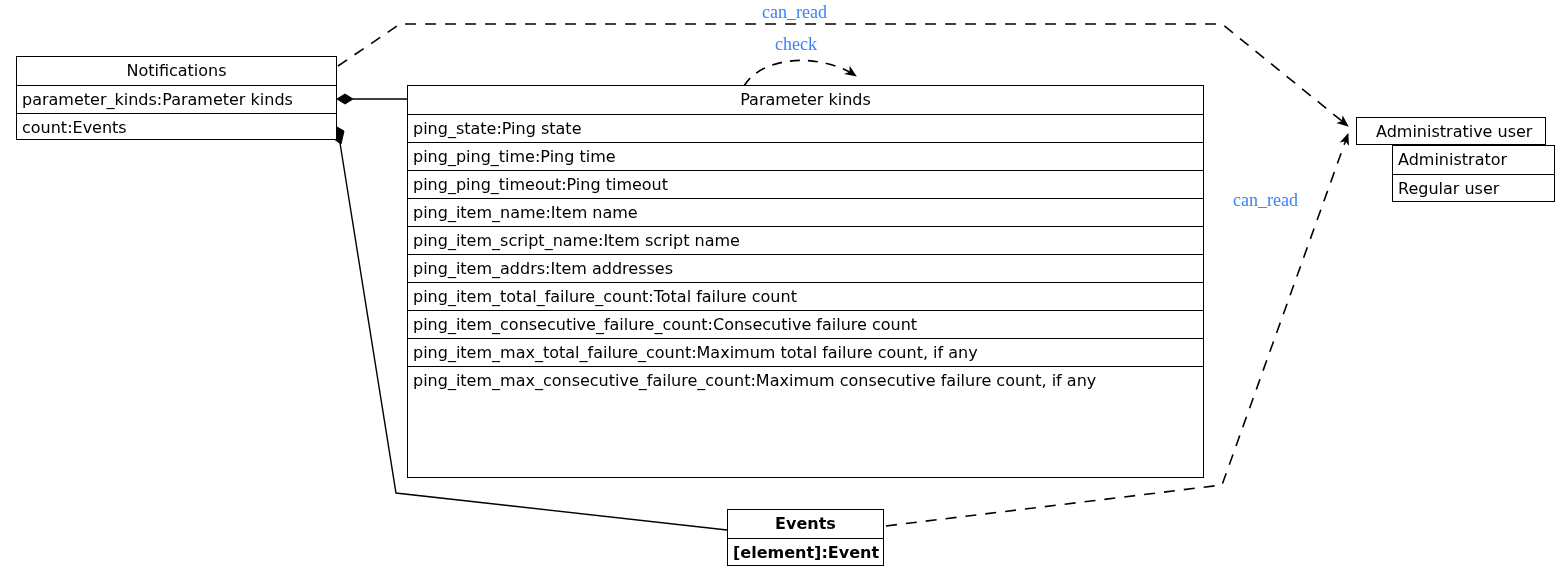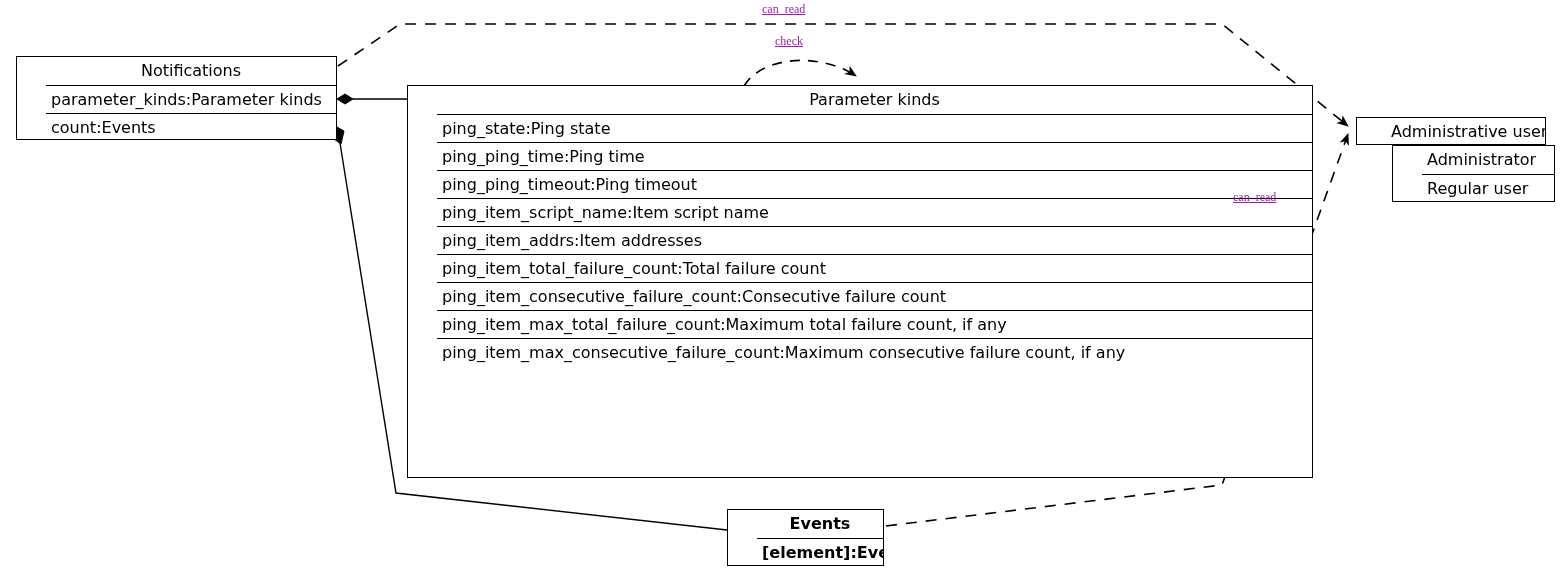--- a/index.html
+++ b/index.html
@@ -24,21 +24,20 @@
     width: 1563px;
     height: 580px;
     pointer-events: none;
   }
   .node {
     position: absolute;
     box-sizing: border-box;
     background: #ffffff;
     border: 1px solid #000000;
     z-index: 3;
-    padding-left: 29px;
   }
   .row {
     box-sizing: border-box;
     border-top: 1px solid #000000;
     font-size: 16px;
     line-height: 27px;
     height: 28px;
     color: #000000;
     white-space: nowrap;
     overflow: hidden;
@@ -60,33 +59,33 @@
     top: 56px;
     width: 321px;
     height: 84px;
   }
   #node-notifications .row { height: 28px; }
 
   
   #node-parameter-kinds {
     left: 407px;
     top: 85px;
-    width: 906px;
+    width: 797px;
     height: 393px;
   }
 
   
   #node-admin-user {
     left: 1356px;
     top: 117px;
     width: 190px;
     height: 28px;
     text-align: left;
   }
-  #node-admin-user .row { padding-left: 5px; }
+  #node-admin-user .row { padding-left: 5px; margin-left: 14px; }
   #node-admin-members {
     left: 1356px;
     top: 145px;
     width: 163px;
     height: 57px;
     margin-left: 36px;
   }
   #node-admin-members .row { padding-left: 5px; }
 
   
@@ -94,25 +93,24 @@
     left: 727px;
     top: 509px;
     width: 157px;
     height: 57px;
     font-weight: bold;
   }
 
   .edge-label {
     position: absolute;
     font-family: "Liberation Serif", serif;
-    font-size: 12px;
-    color: #a21caf;
+    font-size: 18px;
+    color: #3b82f6;
     white-space: nowrap;
     z-index: 4;
-    text-decoration: underline;
   }
   #label-can-read-top { left: 762px; top: 2px; }
   #label-check       { left: 775px; top: 34px; }
   #label-can-read-bottom { left: 1233px; top: 190px; }
 </style>
 </head>
 <body>
 
 <div id="canvas">
 
@@ -150,20 +148,21 @@
     <div class="row title">Notifications</div>
     <div class="row attr">parameter_kinds:Parameter kinds</div>
     <div class="row attr">count:Events</div>
   </div>
 
   <div class="node" id="node-parameter-kinds">
     <div class="row title">Parameter kinds</div>
     <div class="row attr">ping_state:Ping state</div>
     <div class="row attr">ping_ping_time:Ping time</div>
     <div class="row attr">ping_ping_timeout:Ping timeout</div>
+    <div class="row attr">ping_item_name:Item name</div>
     <div class="row attr">ping_item_script_name:Item script name</div>
     <div class="row attr">ping_item_addrs:Item addresses</div>
     <div class="row attr">ping_item_total_failure_count:Total failure count</div>
     <div class="row attr">ping_item_consecutive_failure_count:Consecutive failure count</div>
     <div class="row attr">ping_item_max_total_failure_count:Maximum total failure count, if any</div>
     <div class="row attr">ping_item_max_consecutive_failure_count:Maximum consecutive failure count, if any</div>
   </div>
 
   <div class="node" id="node-admin-user">
     <div class="row">Administrative user</div>

